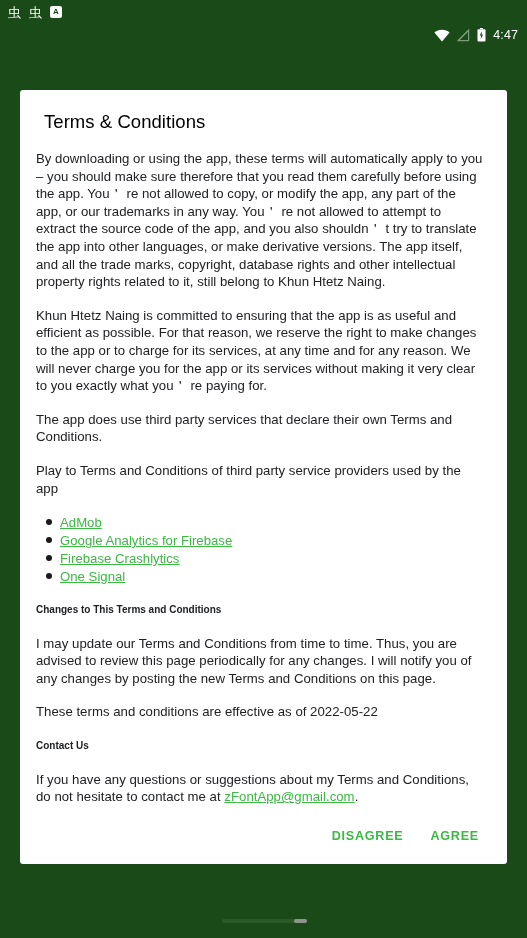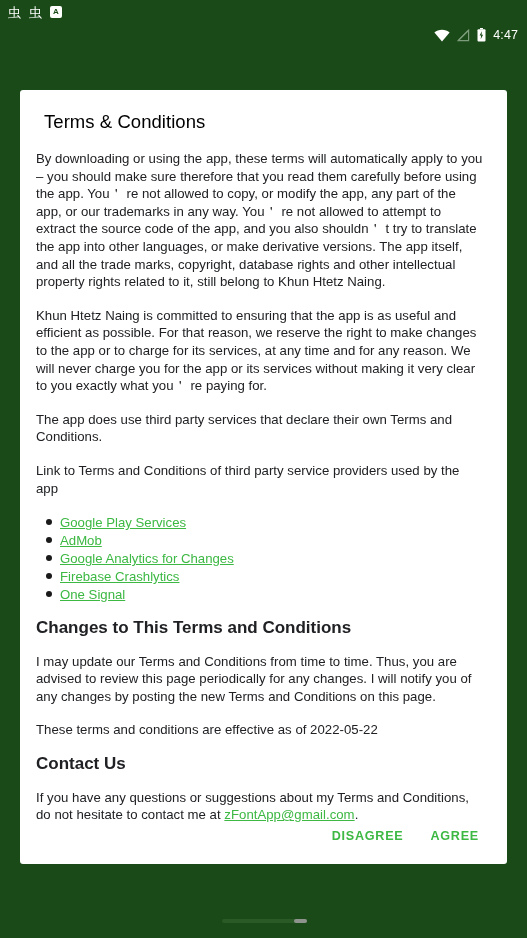--- a/index.html
+++ b/index.html
@@ -58,21 +58,21 @@
     padding:17px 24px 0 16px;
     color:#202124;
   }
   .p{
     font-size:13.2px; line-height:17.6px;
     color:#202124; letter-spacing:.02px;
     margin-bottom:16px;
   }
   .p:last-child{ margin-bottom:0; }
   .h3{
-    font-size:17px; line-height:17.6px;
+    font-size:10px; line-height:17.6px;
     font-weight:bold; color:#202124;
     margin-bottom:16px;
   }
   .linklist{ list-style:none; margin:0 0 16px 0; padding:0; }
   .linklist li{
     position:relative;
     padding-left:24px;
     line-height:17px;
     margin-bottom:0px;
   }
@@ -173,31 +173,28 @@
   <div class="dialog-title">Terms &amp; Conditions</div>
 
   <div class="dialog-body">
 
     <p class="p">By downloading or using the app, these terms will automatically apply to you – you should make sure therefore that you read them carefully before using the app. You＇ re not allowed to copy, or modify the app, any part of the app, or our trademarks in any way. You＇ re not allowed to attempt to extract the source code of the app, and you also shouldn＇ t try to translate the app into other languages, or make derivative versions. The app itself, and all the trade marks, copyright, database rights and other intellectual property rights related to it, still belong to Khun Htetz Naing.</p>
 
     <p class="p">Khun Htetz Naing is committed to ensuring that the app is as useful and efficient as possible. For that reason, we reserve the right to make changes to the app or to charge for its services, at any time and for any reason. We will never charge you for the app or its services without making it very clear to you exactly what you＇ re paying for.</p>
 
     <p class="p">The app does use third party services that declare their own Terms and Conditions.</p>
 
-    <p class="p">Link to Terms and Conditions of third party service providers used by the app</p>
+    <p class="p">Play to Terms and Conditions of third party service providers used by the app</p>
 
     <ul class="linklist">
       <li>
-        <a class="lnk" href="#">Google Play Services</a>
-      </li>
-      <li>
         <a class="lnk" href="#">AdMob</a>
       </li>
       <li>
-        <a class="lnk" href="#">Google Analytics for Changes</a>
+        <a class="lnk" href="#">Google Analytics for Firebase</a>
       </li>
       <li>
         <a class="lnk" href="#">Firebase Crashlytics</a>
       </li>
       <li>
         <a class="lnk" href="#">One Signal</a>
       </li>
     </ul>
 
     <div class="h3">Changes to This Terms and Conditions</div>

